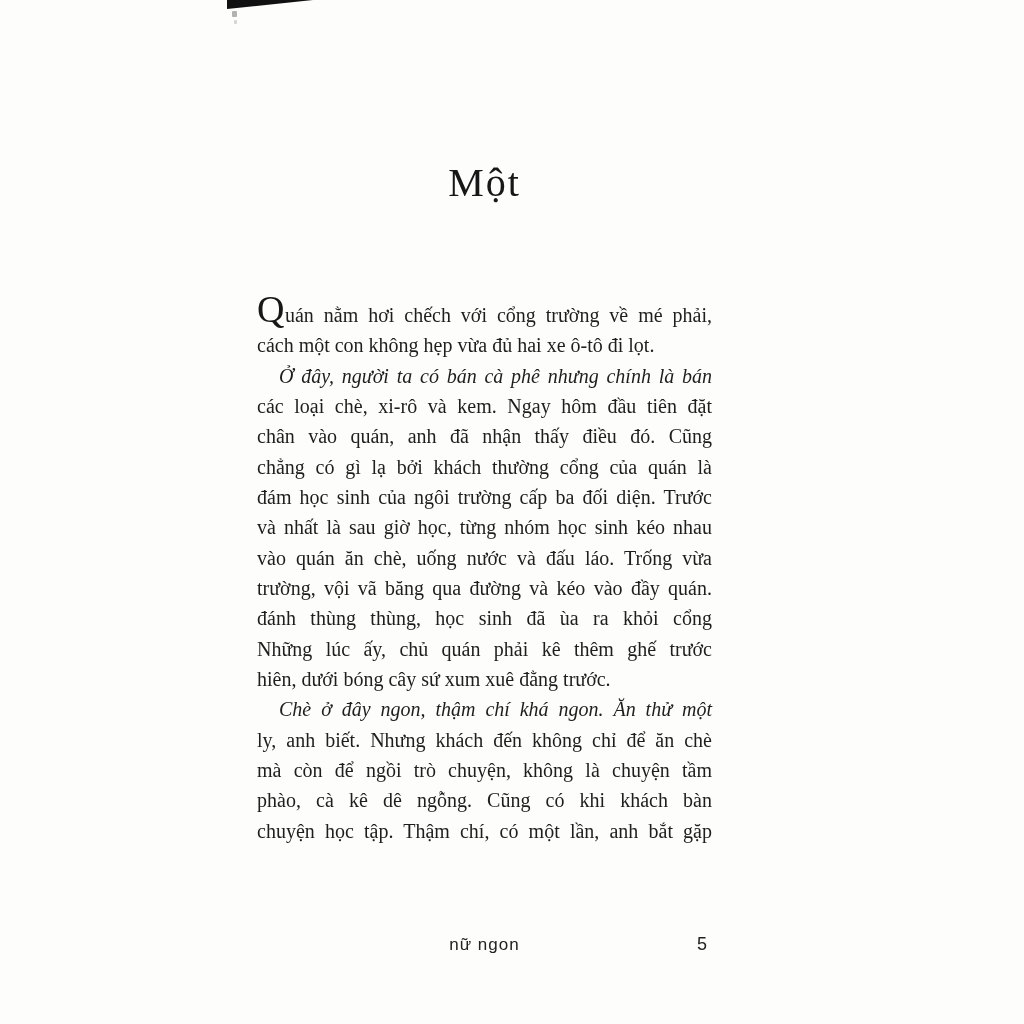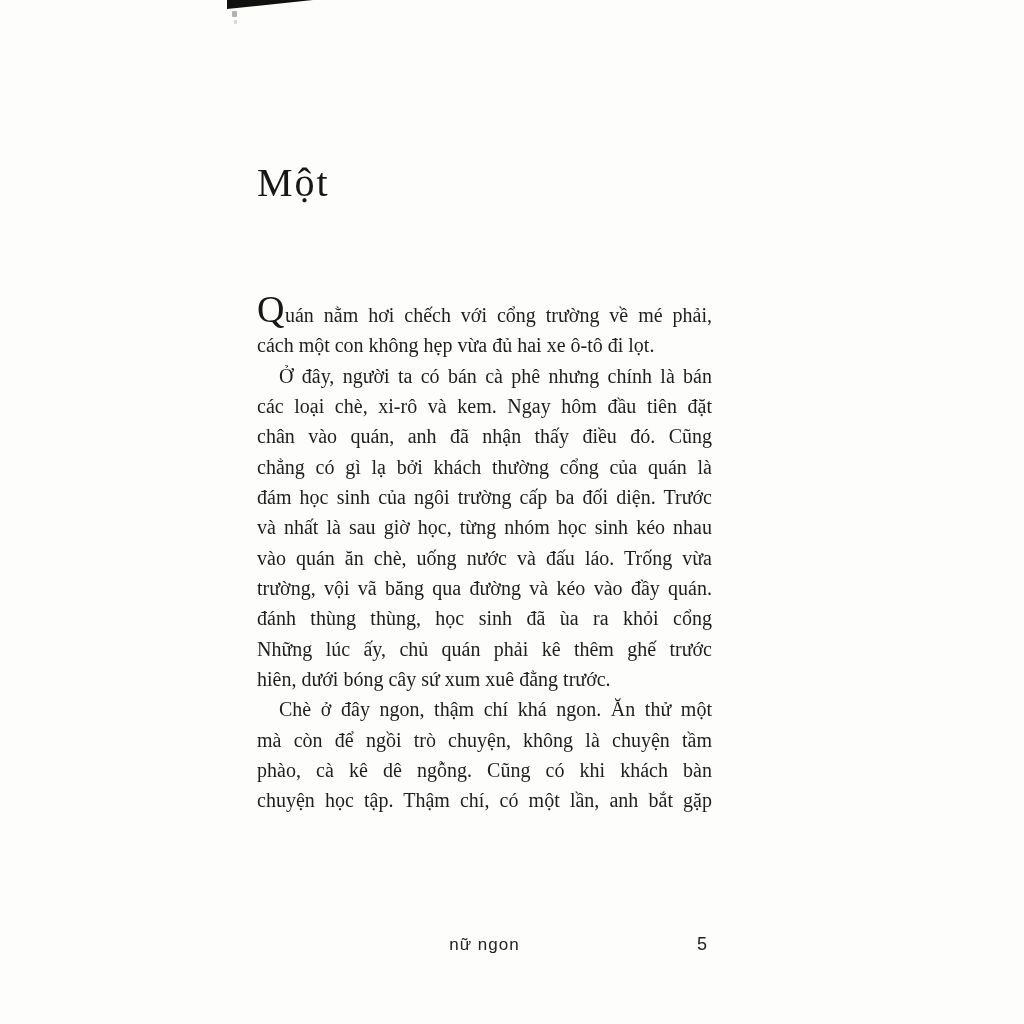--- a/index.html
+++ b/index.html
@@ -40,20 +40,21 @@
     opacity: .4;
   }
 
   .chapter-title {
     position: absolute;
     left: 257px;
     top: 158px;
     width: 455px;
     height: 50px;
     margin: 0;
+    text-align: center;
     font-family: "Liberation Serif", "DejaVu Serif", serif;
     font-weight: normal;
     font-size: 40px;
     line-height: 50px;
     letter-spacing: 2px;
     color: #171717;
   }
 
   .text-block {
     position: absolute;
@@ -70,20 +71,21 @@
     text-align: justify;
     text-align-last: justify;
     white-space: normal;
     color: #1e1e1e;
   }
   .line.para-end {
     text-align-last: left;
   }
   .line.indent {
     text-indent: 22px;
+    font-style: italic;
   }
 
   .initial {
     font-size: 38px;
     line-height: 0;
     letter-spacing: 0.5px;
     color: #171717;
   }
 
   .page-footer {
@@ -135,20 +137,21 @@
         <div class="line">đám học sinh của ngôi trường cấp ba đối diện. Trước</div>
         <div class="line">và nhất là sau giờ học, từng nhóm học sinh kéo nhau</div>
         <div class="line">vào quán ăn chè, uống nước và đấu láo. Trống vừa</div>
         <div class="line">trường, vội vã băng qua đường và kéo vào đầy quán.</div>
         <div class="line">đánh thùng thùng, học sinh đã ùa ra khỏi cổng</div>
         <div class="line">Những lúc ấy, chủ quán phải kê thêm ghế trước</div>
         <div class="line para-end">hiên, dưới bóng cây sứ xum xuê đằng trước.</div>
       </div>
       <div class="para">
         <div class="line indent">Chè ở đây ngon, thậm chí khá ngon. Ăn thử một</div>
+        <div class="line">ly, anh biết. Nhưng khách đến không chỉ để ăn chè</div>
         <div class="line">mà còn để ngồi trò chuyện, không là chuyện tầm</div>
         <div class="line">phào, cà kê dê ngỗng. Cũng có khi khách bàn</div>
         <div class="line">chuyện học tập. Thậm chí, có một lần, anh bắt gặp</div>
       </div>
     </div>
 
   <div class="page-footer">
     <span class="running-title">nữ ngon</span>
     <span class="page-number">5</span>
   </div>

